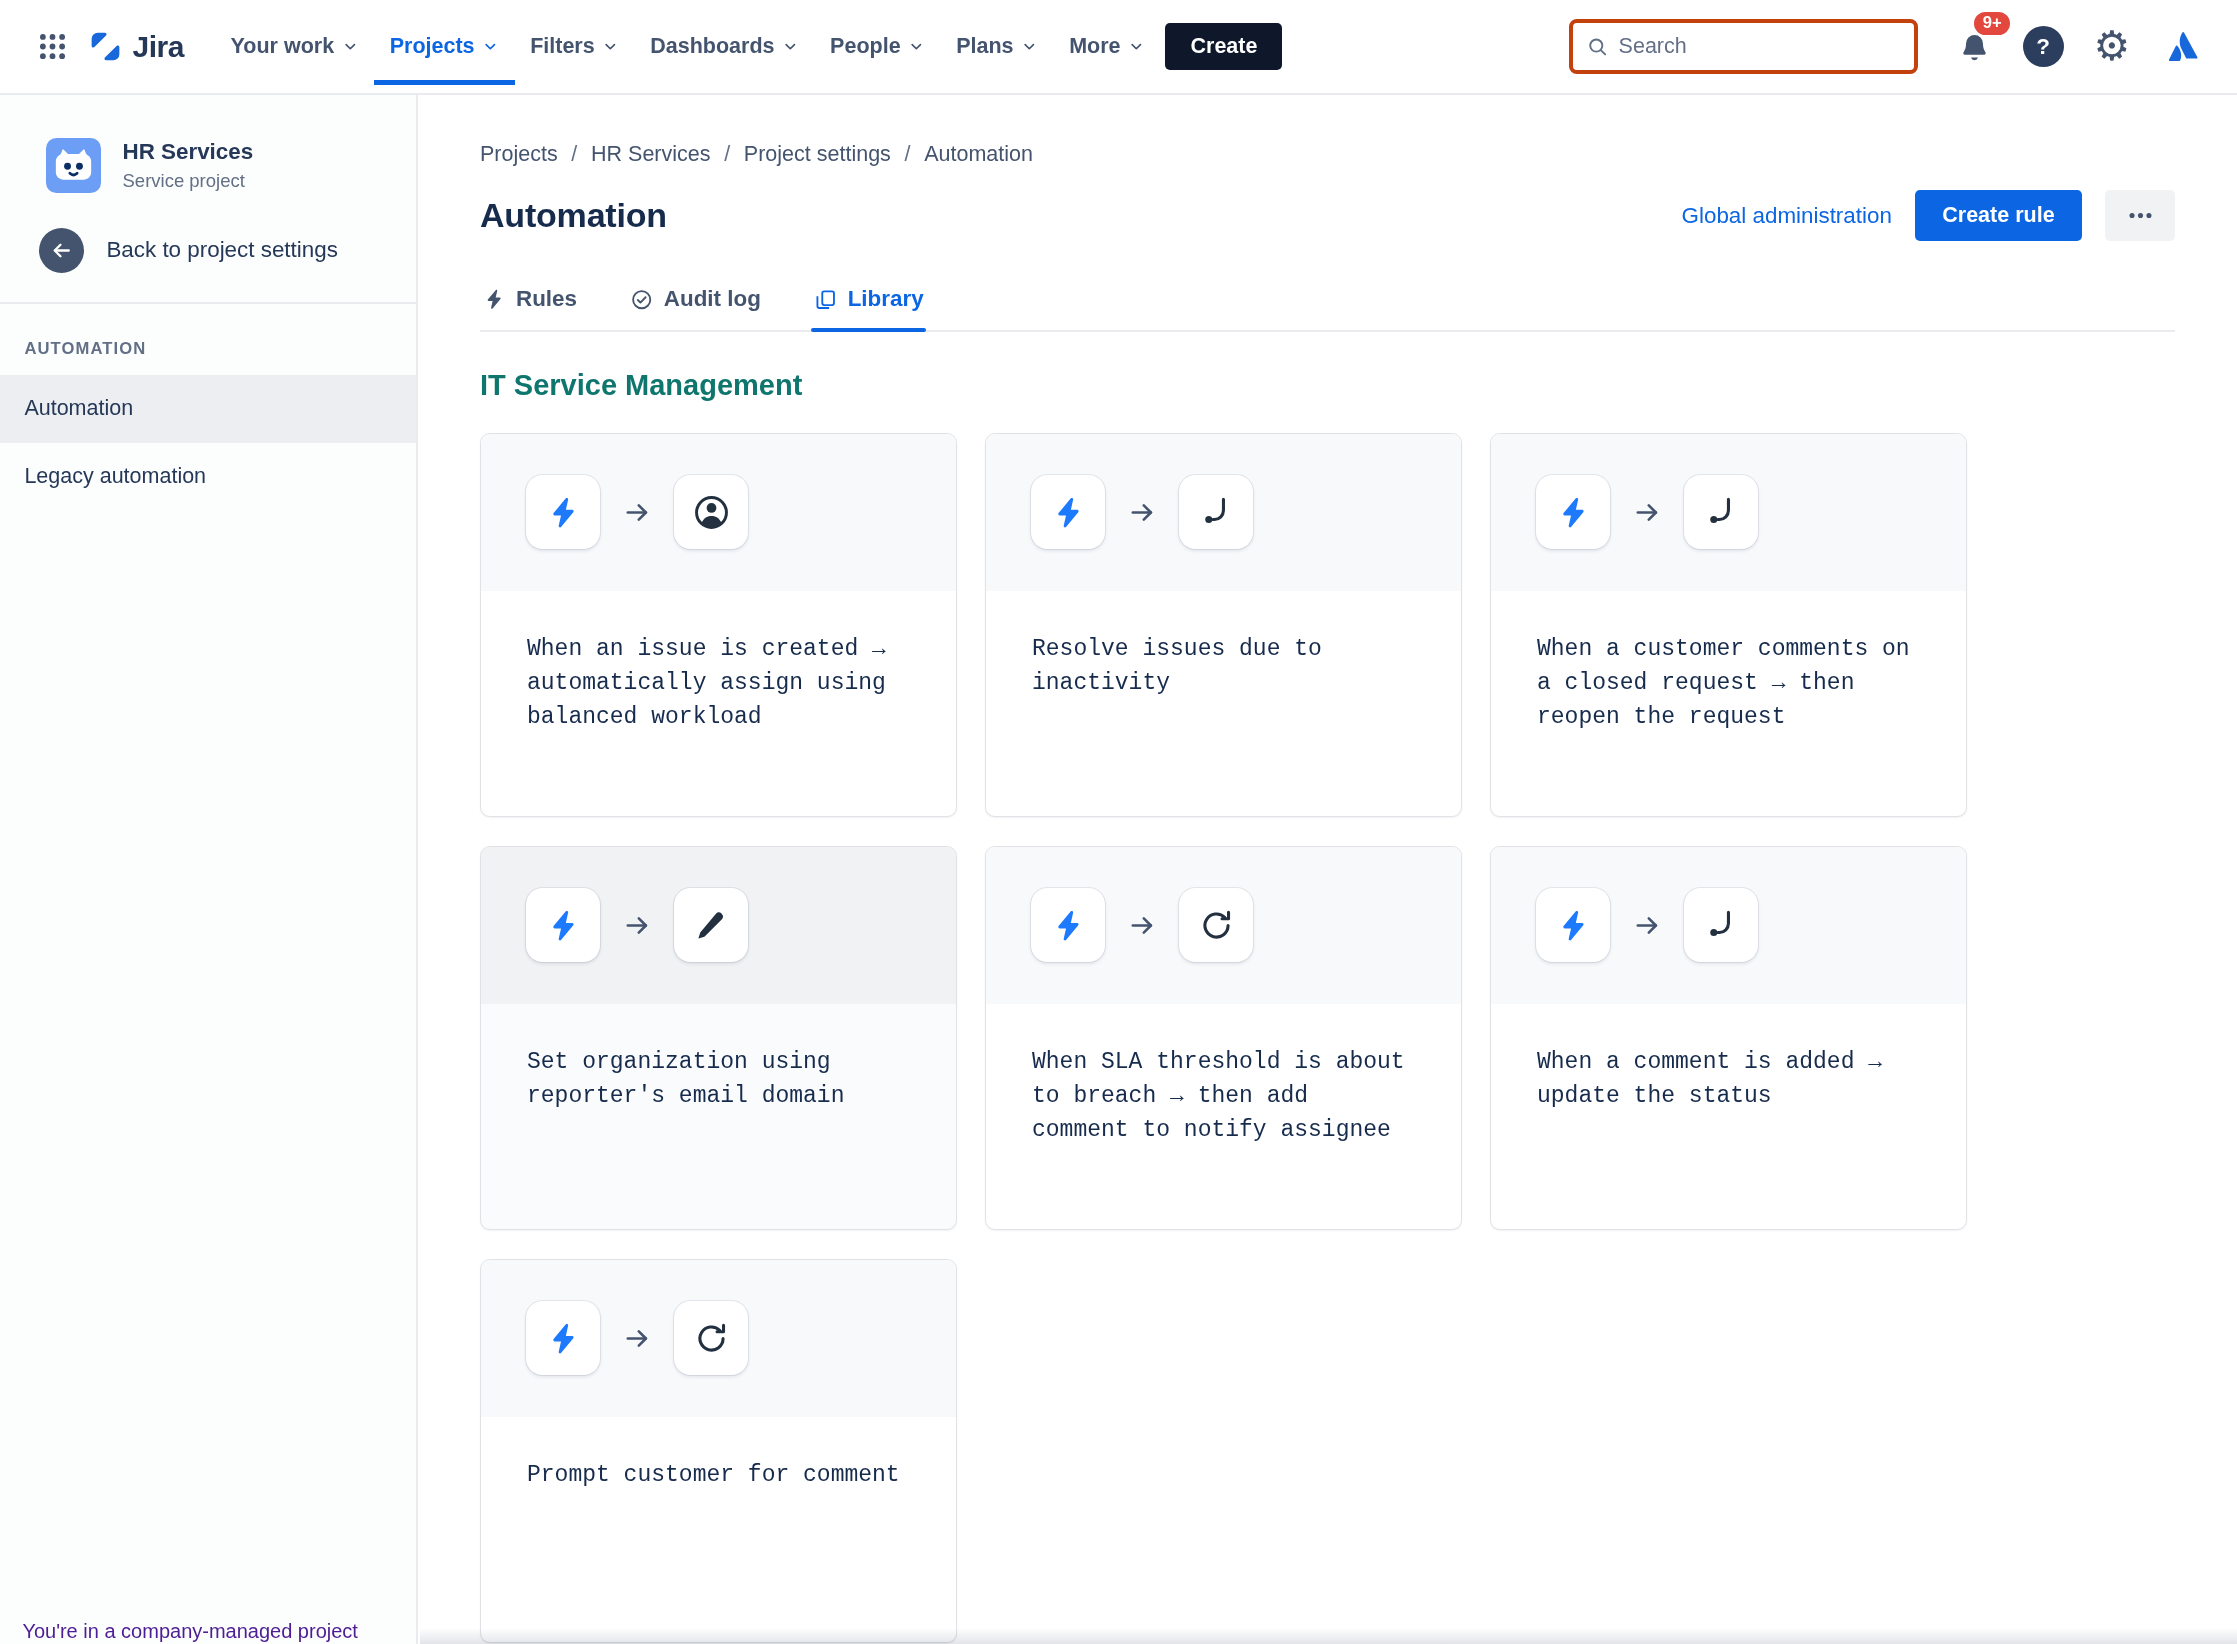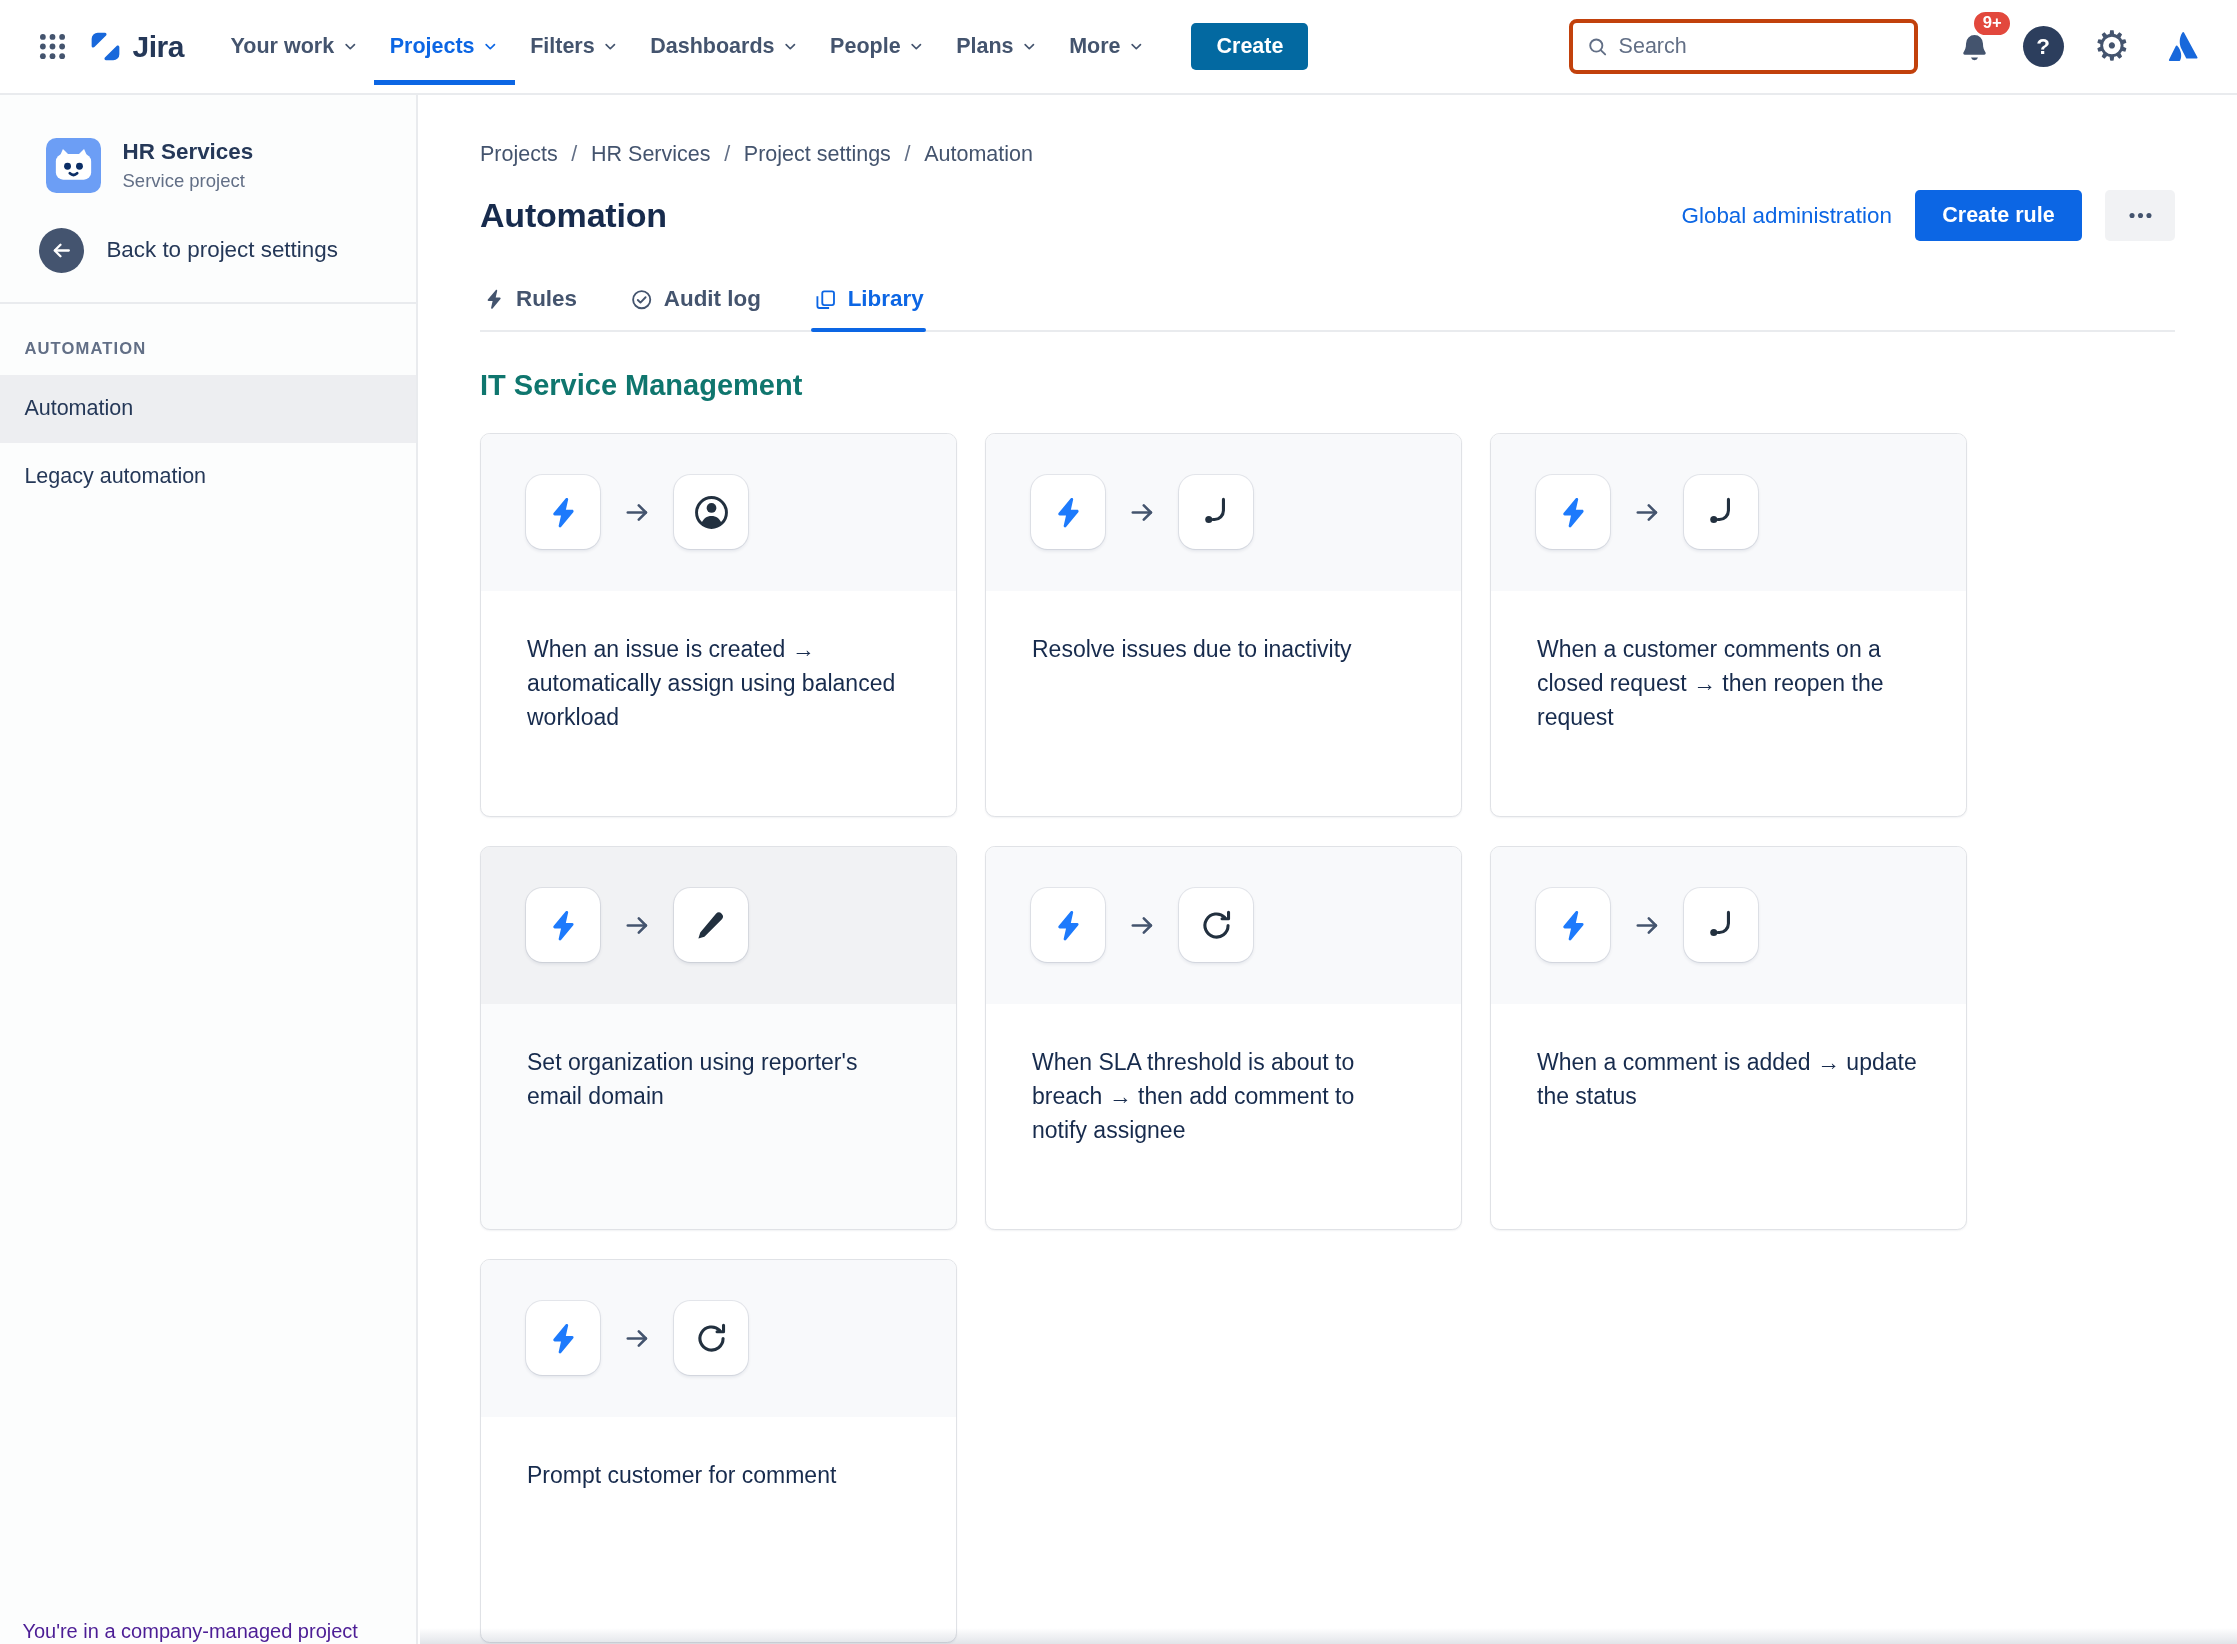--- a/index.html
+++ b/index.html
@@ -14,21 +14,21 @@
   .nav-left { display:flex; align-items:center; height:100%; }
   .icon-btn { background:none; border:none; display:flex; align-items:center; justify-content:center;
     width:55px; height:55px; border-radius:5.9px; color:#44546E; position:relative; }
   .appgrid-btn { margin-right:7.8px; }
   .logo { display:flex; align-items:center; gap:9.8px; margin-right:31px; }
   .logo-text { font-size:30px; font-weight:700; color:#253858; letter-spacing:-0.5px; }
   .nav-item { display:flex; align-items:center; gap:7.8px; height:76px; padding:0 15.6px;
     font-size:21.5px; font-weight:700; color:#44546E; position:relative; }
   .nav-item.active { color:#0C66E4; box-shadow:inset 0 -4.9px 0 0 #0C66E4; }
   .nav-item .chev { flex:0 0 auto; }
-  .create-btn { margin-left:31px; background:#0369a1; color:#fff; border:none; border-radius:4.9px;
+  .create-btn { margin-left:5px; background:#0f172a; color:#fff; border:none; border-radius:4.9px;
     height:47px; padding:0 25px; font-size:21.5px; font-weight:600; }
 
   .nav-right { display:flex; align-items:center; gap:13.7px; }
   .searchbox { width:349px; height:55px; border:4px solid #c2410c; border-radius:7.8px;
     display:flex; align-items:center; gap:9.8px; padding:0 13.7px; color:#626F86; background:#fff; margin-right:15.6px; }
   .searchbox input { border:none; outline:none; font-size:21.5px; width:100%; color:#172B4D; background:transparent; }
   .searchbox input::placeholder { color:#626F86; }
   .badge { position:absolute; top:-8.8px; left:25px; background:#E2483D; color:#fff; font-size:16.6px;
     font-weight:700; border-radius:13.7px; padding:2.9px 8.8px; line-height:1; border:2.9px solid #fff; }
   .help-circle { width:41px; height:41px; border-radius:50%; background:#2C3E5D; color:#fff;
@@ -77,21 +77,21 @@
     font-weight:600; color:#44546E; position:relative; cursor:pointer; }
   .tab.active { color:#0C66E4; }
   .tab.active::after { content:""; position:absolute; left:0; right:0; bottom:-2px; height:3.9px;
     background:#0C66E4; border-radius:2px; }
 
   .section-heading { margin-top:37px; font-size:29px; font-weight:600; color:#0f766e; }
 
   .cards { margin-top:31px; display:grid; grid-template-columns:repeat(3, 477px);
     column-gap:28px; row-gap:29px; }
   .card { border:1px solid #E0E2E6; border-radius:9.8px; background:#fff; overflow:hidden;
-    min-height:384px; box-shadow:0 1px 2px rgba(9,30,66,0.06); cursor:pointer; }
+    min-height:384px; box-shadow:0 1px 2px rgba(9,30,66,0.06); cursor:pointer;font-family:Liberation Mono, monospace; }
   .card-top { height:157px; background:#F8F9FB; display:flex; align-items:center; gap:21.5px;
     padding-left:45px; }
   .card.hovered { background:#FAFBFC; }
   .card.hovered .card-top { background:#F1F2F4; }
   .tile { width:74px; height:74px; background:#fff; border-radius:16.6px; display:flex;
     align-items:center; justify-content:center;
     box-shadow:0 0 0 1px rgba(9,30,66,0.08), 0 2px 3.9px rgba(9,30,66,0.10); }
   .tile .bolt { color:#1D7AFC; }
   .tile .act { color:#22303F; }
   .arrow-glyph { color:#44546E; }

